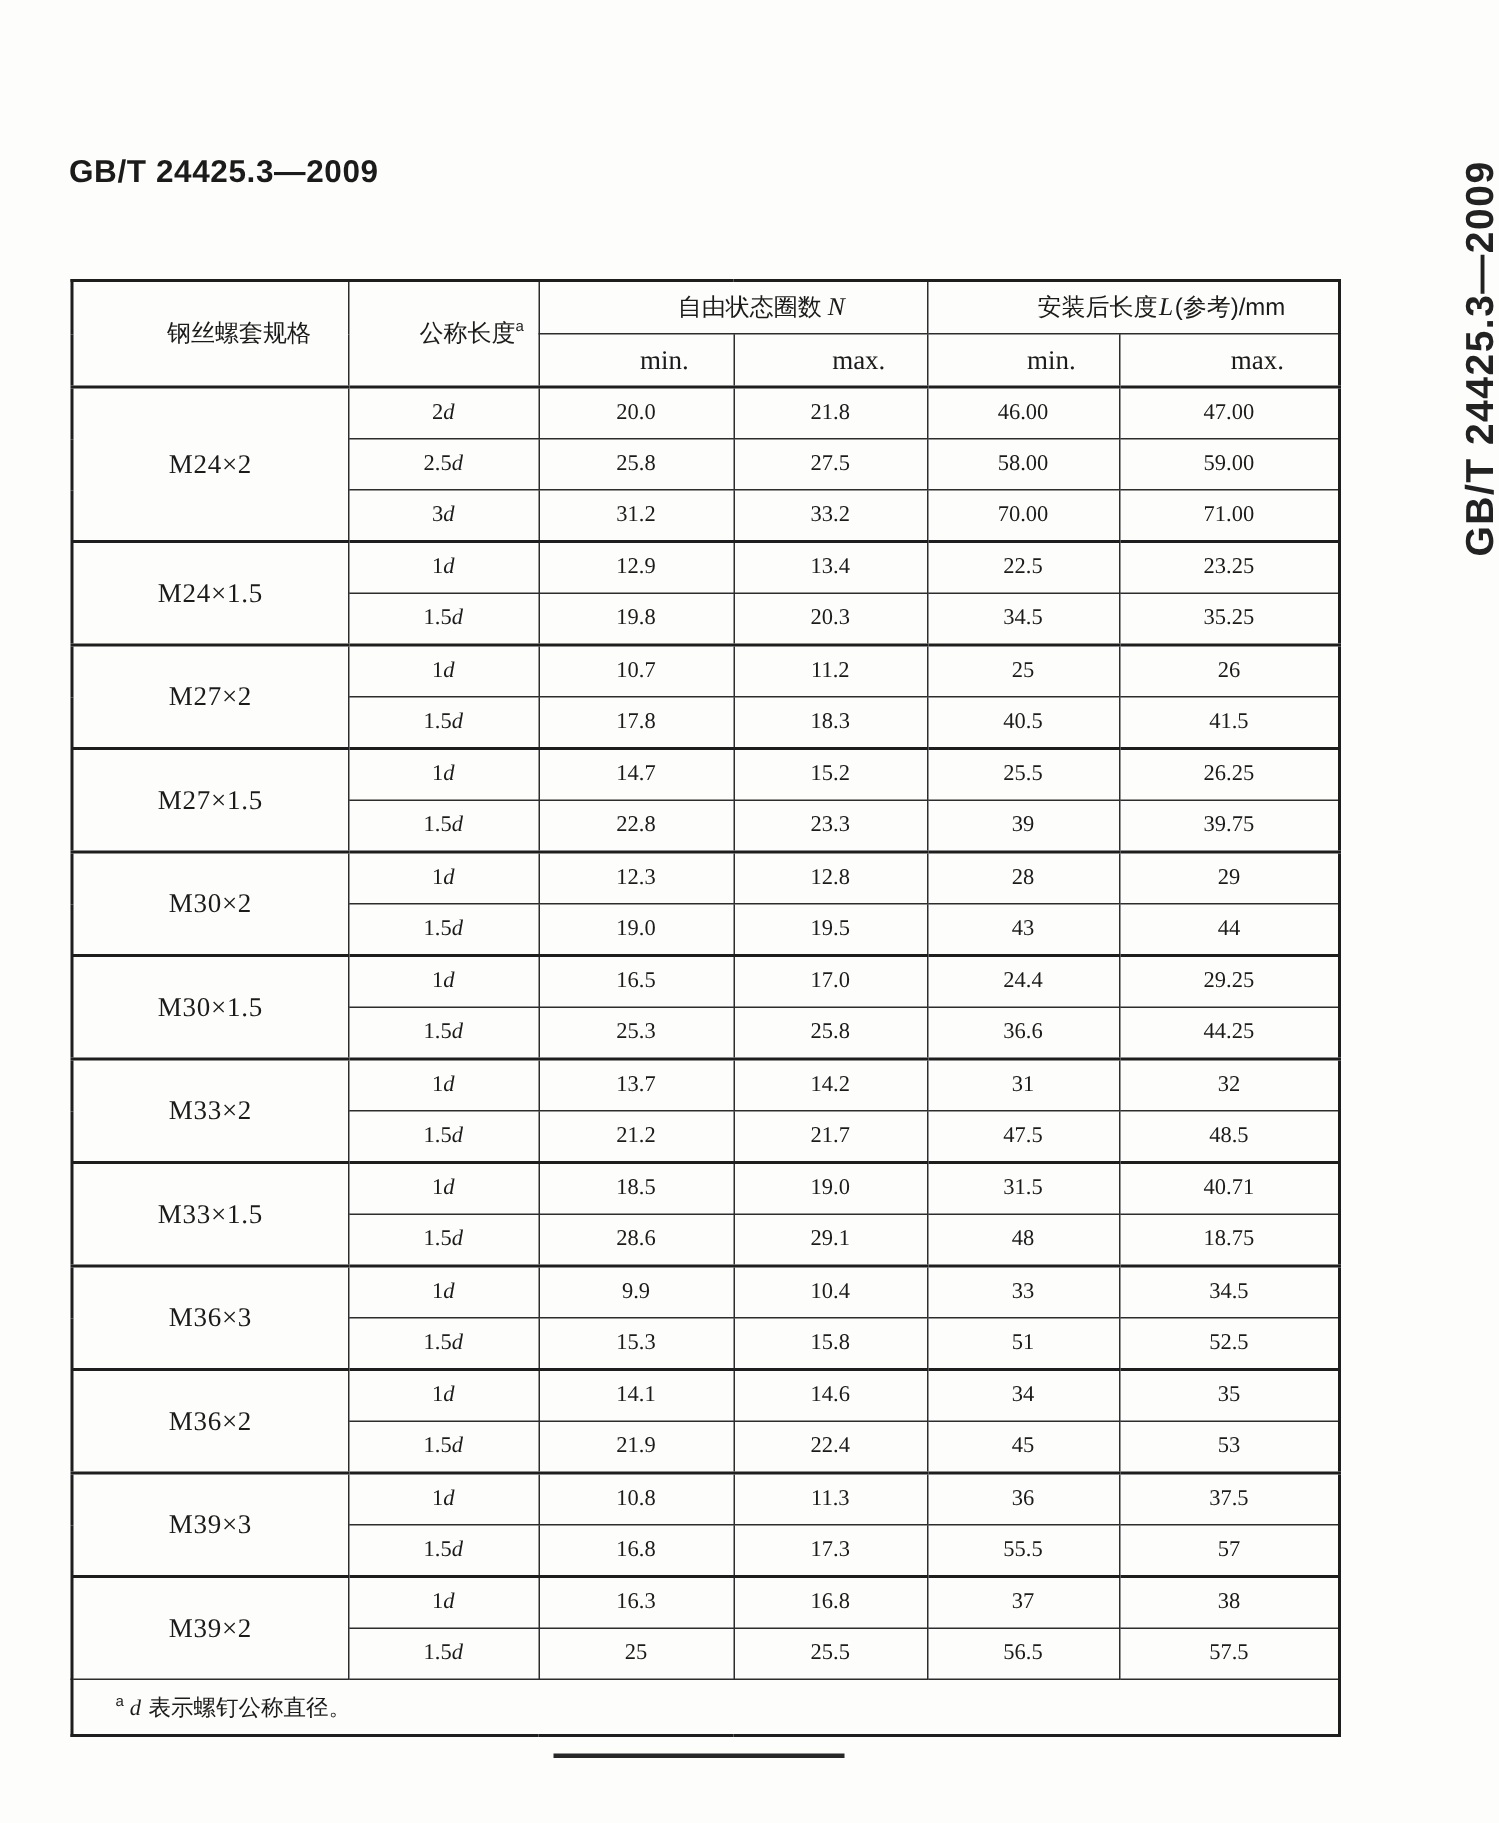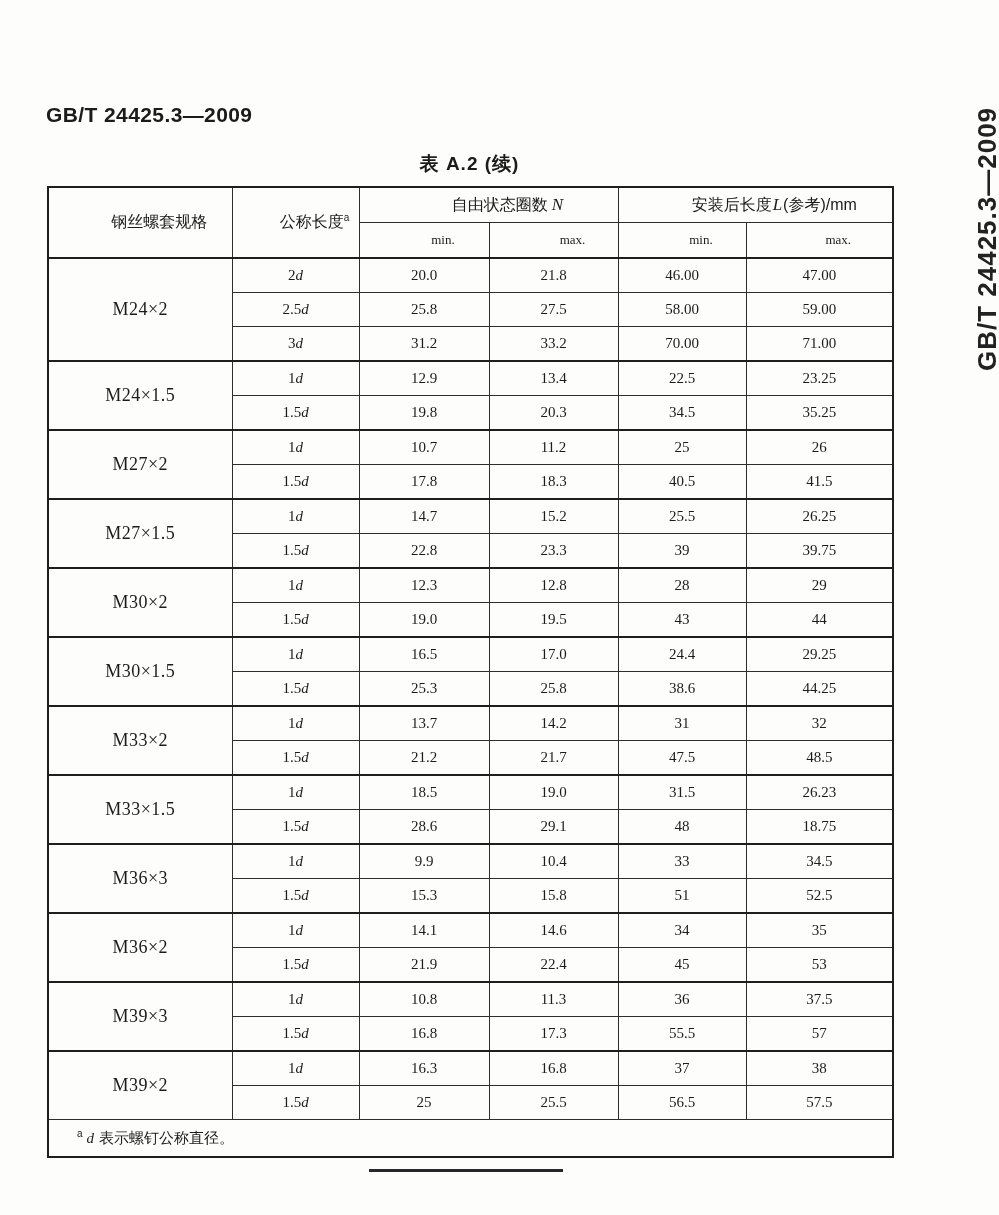--- a/index.html
+++ b/index.html
@@ -44,21 +44,21 @@
   }
   .spec-table{border:2px solid #1e1e1e;}
   .spec-table thead th{
     font-family:"Liberation Sans",sans-serif;
     font-size:16px;
     height:34px;
     padding-left:40px;
   }
   .spec-table thead tr.sub th{
     font-family:"Liberation Serif",serif;
-    font-size:13px;
+    font-size:18px;
   }
   .spec-table thead{border-bottom:2px solid #1e1e1e;}
   .spec-table tbody td{
     font-family:"Liberation Serif",serif;
     height:33px;
   }
   .spec-table tbody tr.group-start td{border-top:2px solid #1e1e1e;}
   .spec-table td.spec-cell{font-size:18px;letter-spacing:0.5px;}
   .spec-table i.var{font-family:"Liberation Serif",serif;font-style:italic;}
   .hdr-var{font-style:italic;font-family:"Liberation Serif",serif;font-size:17px;margin-left:4px;}
@@ -79,21 +79,20 @@
     background:#27272a;
   }
 </style>
 </head>
 <body>
 
 <div class="page">
 
   <div class="doc-number">GB/T 24425.3—2009</div>
 
-  <div class="table-title">表 A.2 (续)</div>
 
   <div class="side-label">GB/T 24425.3—2009</div>
 
   <table class="spec-table">
     <colgroup>
       <col style="width:184px">
         <col style="width:127px">
       <col style="width:130px">
         <col style="width:129px">
       <col style="width:128px">
@@ -209,21 +208,21 @@
           <td>1<i class="var">d</i></td>
           <td>16.5</td>
           <td>17.0</td>
           <td>24.4</td>
           <td>29.25</td>
         </tr>
         <tr>
           <td>1.5<i class="var">d</i></td>
           <td>25.3</td>
           <td>25.8</td>
-          <td>38.6</td>
+          <td>36.6</td>
           <td>44.25</td>
         </tr>
         <tr class="group-start">
           <td rowspan="2" class="spec-cell">M33×2</td>
           <td>1<i class="var">d</i></td>
           <td>13.7</td>
           <td>14.2</td>
           <td>31</td>
           <td>32</td>
         </tr>
@@ -233,21 +232,21 @@
           <td>21.7</td>
           <td>47.5</td>
           <td>48.5</td>
         </tr>
         <tr class="group-start">
           <td rowspan="2" class="spec-cell">M33×1.5</td>
           <td>1<i class="var">d</i></td>
           <td>18.5</td>
           <td>19.0</td>
           <td>31.5</td>
-          <td>26.23</td>
+          <td>40.71</td>
         </tr>
         <tr>
           <td>1.5<i class="var">d</i></td>
           <td>28.6</td>
           <td>29.1</td>
           <td>48</td>
           <td>18.75</td>
         </tr>
         <tr class="group-start">
           <td rowspan="2" class="spec-cell">M36×3</td>

